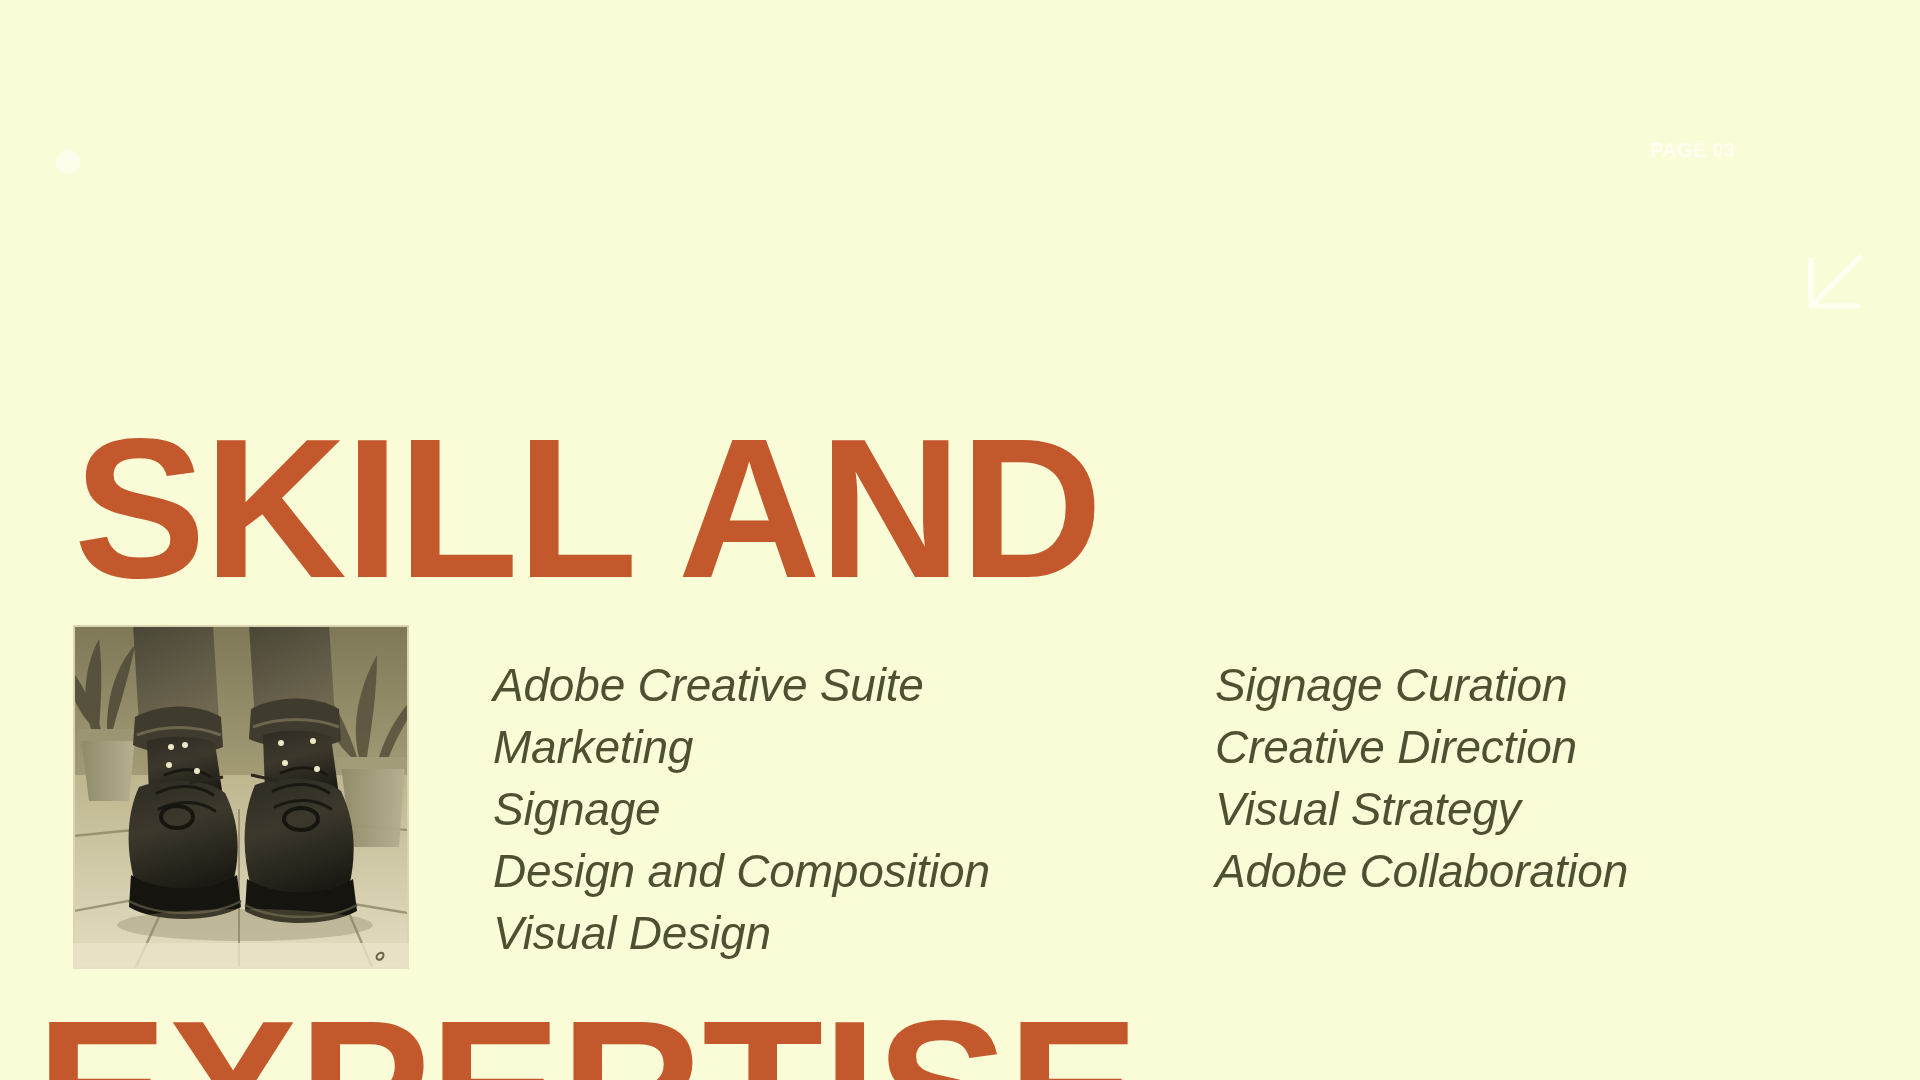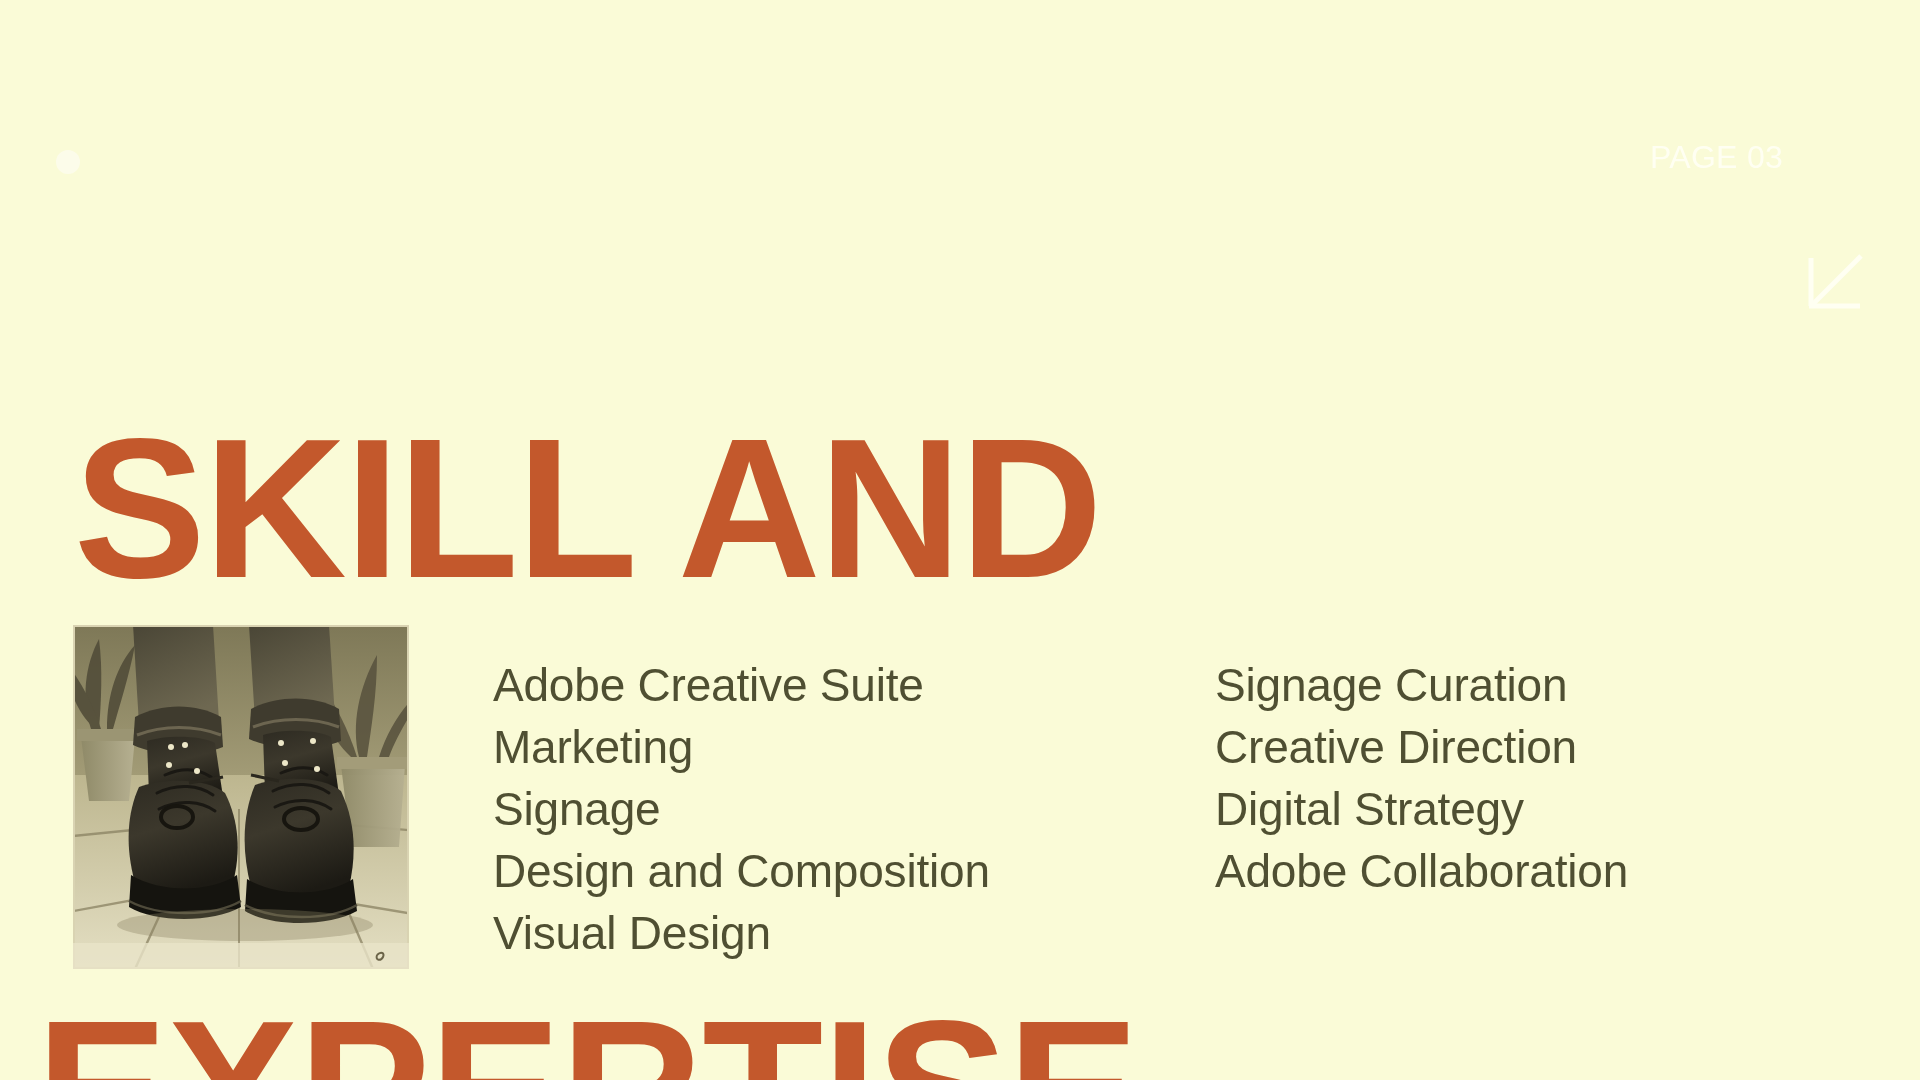--- a/index.html
+++ b/index.html
@@ -49,22 +49,22 @@
     background:#FCFCEA;
     z-index:5;
   }
 
   
   .page-label {
     position:absolute;
     left:1650px;
     top:139px;
     color:#FFFFF2;
-    font-size:32px;
-    font-weight:400;
+    font-size:20px;
+    font-weight:700;
     letter-spacing:0.3px;
     white-space:nowrap;
   }
 
   
   .arrow-wrap {
     position:absolute;
     left:1808px;
     top:252px;
     width:60px;
@@ -84,20 +84,21 @@
   }
   .artwork svg { display:block; width:100%; height:100%; }
 
   
   .skills {
     position:absolute;
     left:0;
     top:654px;
     width:1920px;
     height:300px;
+    font-style:italic;
   }
   .skill-col {
     position:absolute;
     top:0;
   }
   .skill-col.col-left  { left:493px; }
   .skill-col.col-right { left:1215px; }
 
   .skill-item {
     color:#4F4F32;
@@ -257,19 +258,19 @@
       <div class="skill-item">Adobe Creative Suite</div>
       <div class="skill-item">Marketing</div>
       <div class="skill-item">Signage</div>
       <div class="skill-item">Design and Composition</div>
       <div class="skill-item">Visual Design</div>
     </div>
 
     <div class="skill-col col-right">
       <div class="skill-item">Signage Curation</div>
       <div class="skill-item">Creative Direction</div>
-      <div class="skill-item">Digital Strategy</div>
+      <div class="skill-item">Visual Strategy</div>
       <div class="skill-item">Adobe Collaboration</div>
     </div>
 
   </div>
 
 </div>
 
 </body></html>

